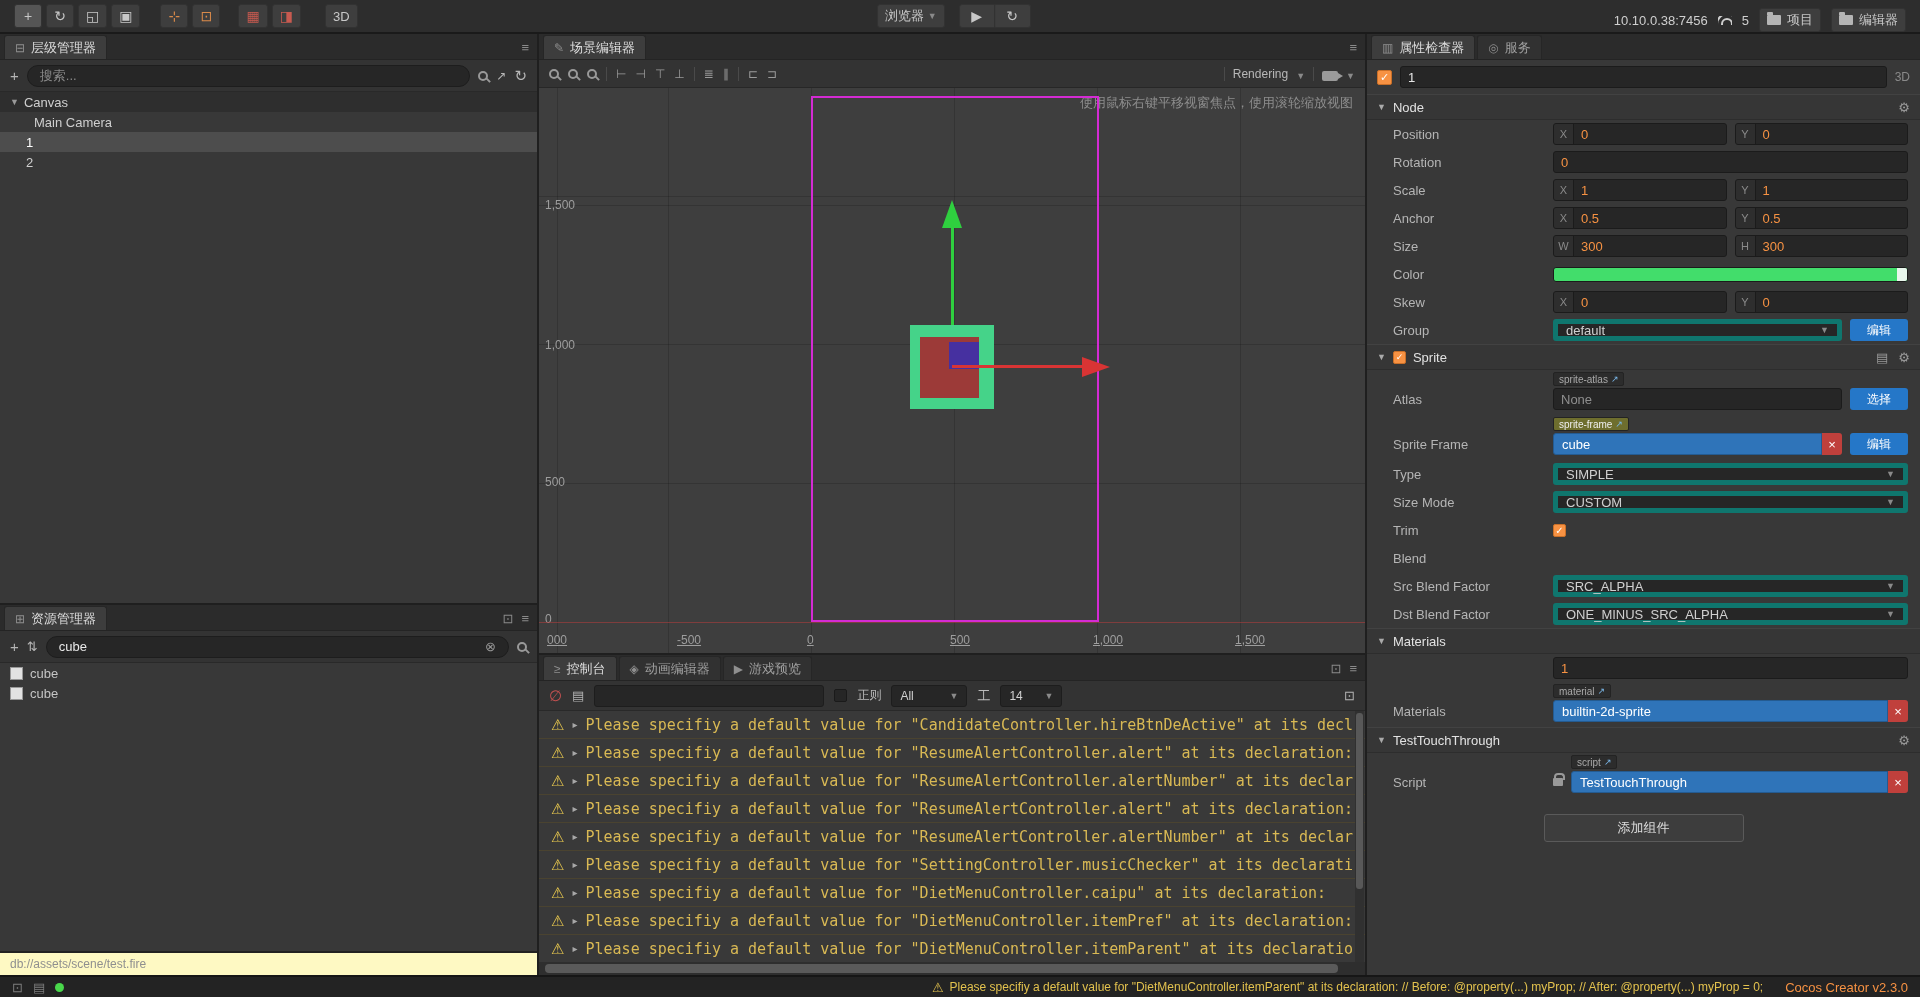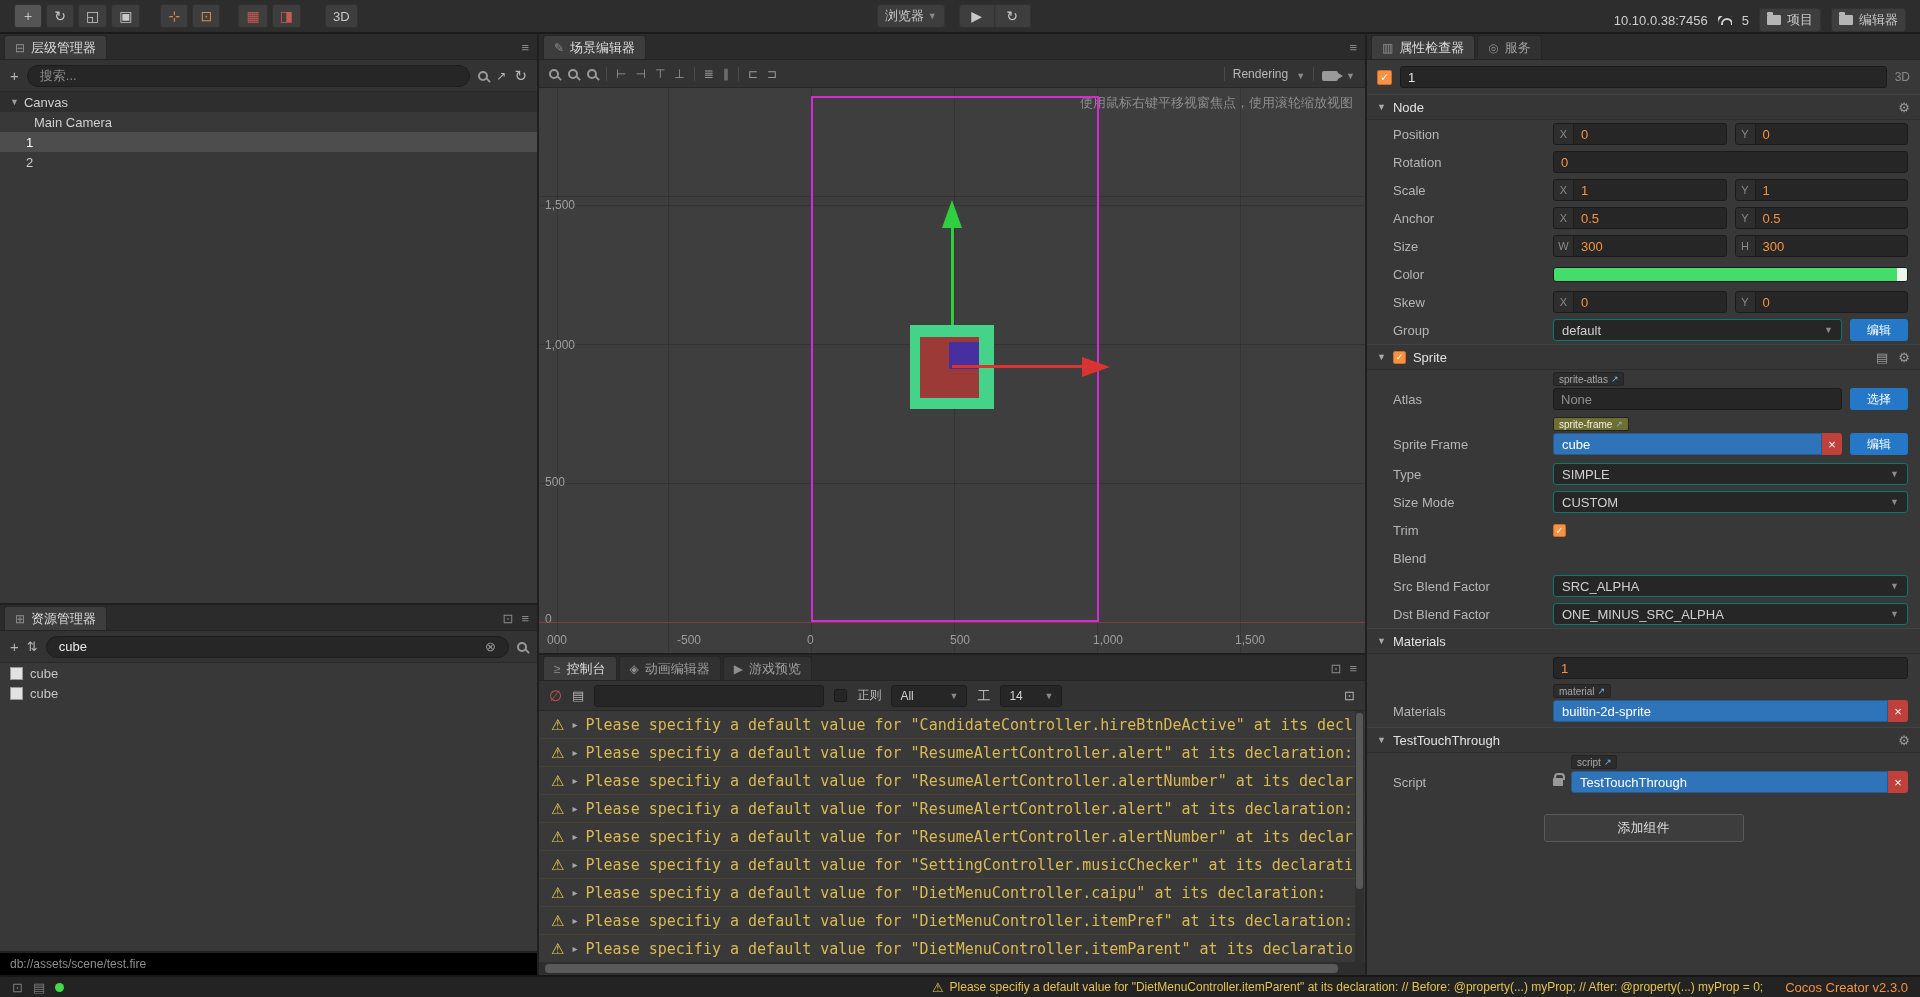--- a/index.html
+++ b/index.html
@@ -65,42 +65,42 @@
   .tree-row .caret { font-size:9px; color:#9a9a9a; }
   .tree-row.dark { background:#2e2e2e; }
   .tree-row.sel { background:#4d4d4d; color:#fff; }
   .tree-row.d1 { padding-left:34px; }
   .tree-row.d1b { padding-left:26px; }
 
   
   .panel-assets { flex:1 1 auto; }
   .asset-row { height:20px; display:flex; align-items:center; gap:7px; padding-left:10px; color:#c5c5c5; }
   .asset-thumb { width:13px; height:13px; background:#e2e2e2; border:1px solid #999; flex:0 0 auto; }
-  .left-path { height:24px; flex:0 0 24px; background:#000000; border-top:2px solid #222;
+  .left-path { height:24px; flex:0 0 24px; background:#fef9c3; border-top:2px solid #222;
     display:flex; align-items:center; padding:0 10px; color:#8f8f8f; font-size:12px; }
 
   
   .panel-scene { height:621px; flex:0 0 621px; border-bottom:2px solid #1f1f1f; }
   .scene-toolbar { height:28px; flex:0 0 28px; background:#333; border-bottom:1px solid #272727;
     display:flex; align-items:center; gap:9px; padding:0 10px; color:#9a9a9a; }
   .scene-toolbar .sep { width:1px; height:14px; background:#4a4a4a; }
   .scene-toolbar .aicon { font-size:12px; color:#9a9a9a; }
   .scene-tb-right { margin-left:auto; display:flex; align-items:flex-end; gap:8px; color:#b8b8b8; font-size:12px; }
   .cam { width:16px; height:10px; background:#9a9a9a; border-radius:2px; position:relative; }
   .cam::after { content:""; position:absolute; right:-5px; top:2px; border-top:3px solid transparent; border-bottom:3px solid transparent; border-left:5px solid #9a9a9a; }
   .caret-sm { font-size:9px; color:#8a8a8a; }
 
   .scene-canvas { flex:1 1 auto; position:relative; background:#3e3e3e; overflow:hidden;
     background-image:
       repeating-linear-gradient(to right, rgba(0,0,0,0.16) 0px, rgba(0,0,0,0.16) 1px, transparent 1px, transparent 143px),
       repeating-linear-gradient(to bottom, rgba(0,0,0,0.16) 0px, rgba(0,0,0,0.16) 1px, transparent 1px, transparent 139px);
     background-position: 129px 0, 0 117px; }
   .scene-hint { position:absolute; top:6px; right:12px; color:#8d8d8d; font-size:13px; }
   .ruler-y { position:absolute; left:6px; color:#9e9e9e; font-size:12px; }
-  .ruler-x { position:absolute; top:545px; color:#9e9e9e; font-size:12px; }
+  .ruler-x { position:absolute; top:545px; color:#9e9e9e; font-size:12px;text-decoration:underline; }
   .axis-x { position:absolute; left:0; right:0; top:534px; height:1px; background:rgba(190,70,70,0.55); }
   .design-box { position:absolute; left:272px; top:8px; width:288px; height:526px; border:2px solid #d42bd4; }
   .sprite-green { position:absolute; left:371px; top:237px; width:84px; height:84px; background:#45d389; }
   .sprite-red { position:absolute; left:381px; top:249px; width:59px; height:61px; background:#9c3a38; }
   .sprite-purple { position:absolute; left:410px; top:254px; width:30px; height:27px; background:#4630a0; }
   .gizmo-y-shaft { position:absolute; left:412px; top:140px; width:3px; height:140px; background:#2fcf3f; }
   .gizmo-y-head { position:absolute; left:403px; top:112px; width:0; height:0;
     border-left:10px solid transparent; border-right:10px solid transparent; border-bottom:28px solid #2fcf3f; }
   .gizmo-x-shaft { position:absolute; left:413px; top:277px; width:130px; height:3px; background:#d83434; }
   .gizmo-x-head { position:absolute; left:543px; top:269px; width:0; height:0;
@@ -146,21 +146,21 @@
   .sec-header .caret { font-size:9px; color:#aaa; }
   .sec-header .title { font-weight:normal; font-size:13px; color:#e2e2e2; }
   .sec-header .right { margin-left:auto; display:flex; gap:10px; color:#9a9a9a; font-size:13px; }
   .prop-row { min-height:28px; display:flex; align-items:center; gap:8px; padding:2px 12px 2px 26px; }
   .prop-row .label { width:152px; flex:0 0 152px; color:#b5b5b5; font-size:13px; }
   .pair { flex:1; display:flex; gap:8px; min-width:0; }
   .pair .field { flex:1; }
   .wide { flex:1; }
   .colorbar { flex:1; height:15px; border-radius:3px; background:#42dd6b; border:1px solid #1b1b1b; position:relative; overflow:hidden; }
   .colorbar::after { content:""; position:absolute; right:0; top:0; bottom:0; width:10px; background:#e9f6ec; }
-  .select { flex:1; height:22px; background:#262626; border:1px solid #0f766e; border-radius:3px;
+  .select { flex:1; height:22px; background:#262626; border:5px solid #0f766e; border-radius:3px;
     display:flex; align-items:center; padding:0 8px; color:#d0d0d0; font-size:13px; min-width:0; }
   .select .caret { margin-left:auto; font-size:9px; color:#8a8a8a; }
   .btn-blue { width:58px; flex:0 0 58px; height:22px; background:#2577c8; color:#fff; border-radius:3px;
     font-size:12px; display:flex; align-items:center; justify-content:center; }
   .prop-row.tall { align-items:flex-end; padding-bottom:5px; }
   .prop-row.tall .label { padding-bottom:3px; }
   .asset-col { flex:1; display:flex; flex-direction:column; gap:2px; min-width:0; }
   .chip { align-self:flex-start; display:flex; align-items:center; gap:3px; background:#2c2c2c; border:1px solid #232323;
     border-radius:2px; padding:0 5px; height:14px; font-size:10px; color:#a9a9a9; }
   .chip .lnk { color:#7ab7e8; font-size:9px; }

